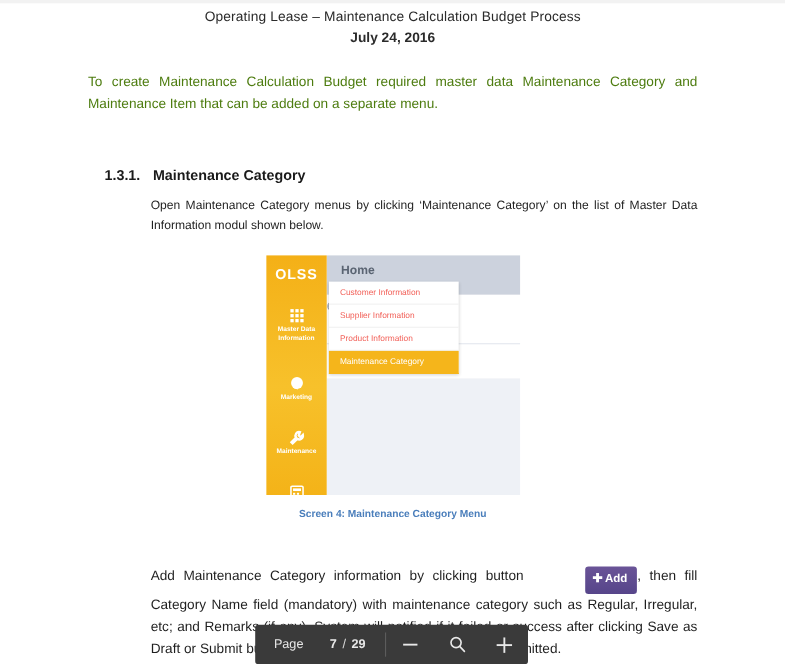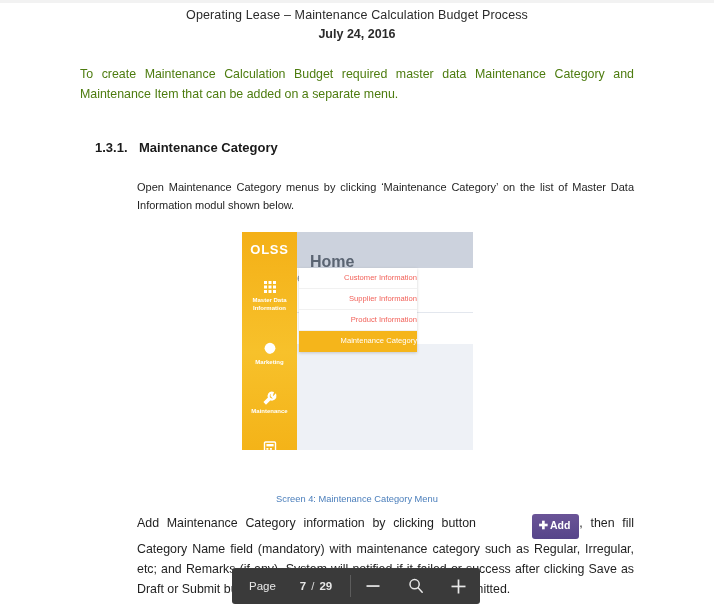--- a/index.html
+++ b/index.html
@@ -50,21 +50,21 @@
     top: 64px;
     left: 80px;
     width: 554px;
     font-size: 12.4px;
     color: #4d7c0f;
     line-height: 1.62;
     text-align: justify;
   }
   .section-head {
     position: absolute;
-    top: 140px;
+    top: 152px;
     left: 95px;
     width: 540px;
     font-size: 13px;
     font-weight: bold;
     color: #1a1a1a;
   }
   .section-head .num {
     display: inline-block;
     width: 44px;
   }
@@ -129,22 +129,22 @@
 
   .shot-header {
     position: absolute;
     top: 0; left: 55px;
     width: 176px;
     height: 36px;
     background: #ccd2dd;
   }
   .shot-header .home {
     position: absolute;
-    left: 13px; top: 21px;
-    font-size: 16px;
+    left: 13px; top: 8px;
+    font-size: 11px;
     font-weight: bold;
     color: #5a6472;
   }
   .shot-body {
     position: absolute;
     top: 36px; left: 55px;
     width: 176px;
     height: 182px;
     background: #ffffff;
   }
@@ -171,27 +171,26 @@
     background: #eef1f6;
   }
   .hr-thin {
     position: absolute;
     top: 44px; left: 0;
     width: 176px; height: 1px;
     background: #e3e7ee;
   }
   .dropdown {
     position: absolute;
-    top: 36px;
+    top: 24px;
     left: 57px;
     width: 118px;
     background: #ffffff;
     box-shadow: 0 1px 3px rgba(0,0,0,0.18);
     z-index: 5;
-    text-align: right;
   }
   .dd-item {
     height: 20px;
     line-height: 20px;
     padding-left: 10px;
     font-size: 7.6px;
     color: #f2625a;
     border-bottom: 1px solid #f1f1f1;
     white-space: nowrap;
   }
@@ -201,23 +200,22 @@
     color: #ffffff;
     border-bottom-color: #f5b51b;
   }
   .caption {
     position: absolute;
     top: 462px;
     left: 0;
     width: 714px;
     text-align: center;
     font-size: 9.3px;
-    font-weight: normal;
+    font-weight: bold;
     color: #4a7ebb;
-    margin-top: 32px;
   }
   .tail-para {
     position: absolute;
     top: 513px;
     left: 137px;
     width: 497px;
     font-size: 12.4px;
     color: #1f1f1f;
     line-height: 1.63;
     text-align: justify;

